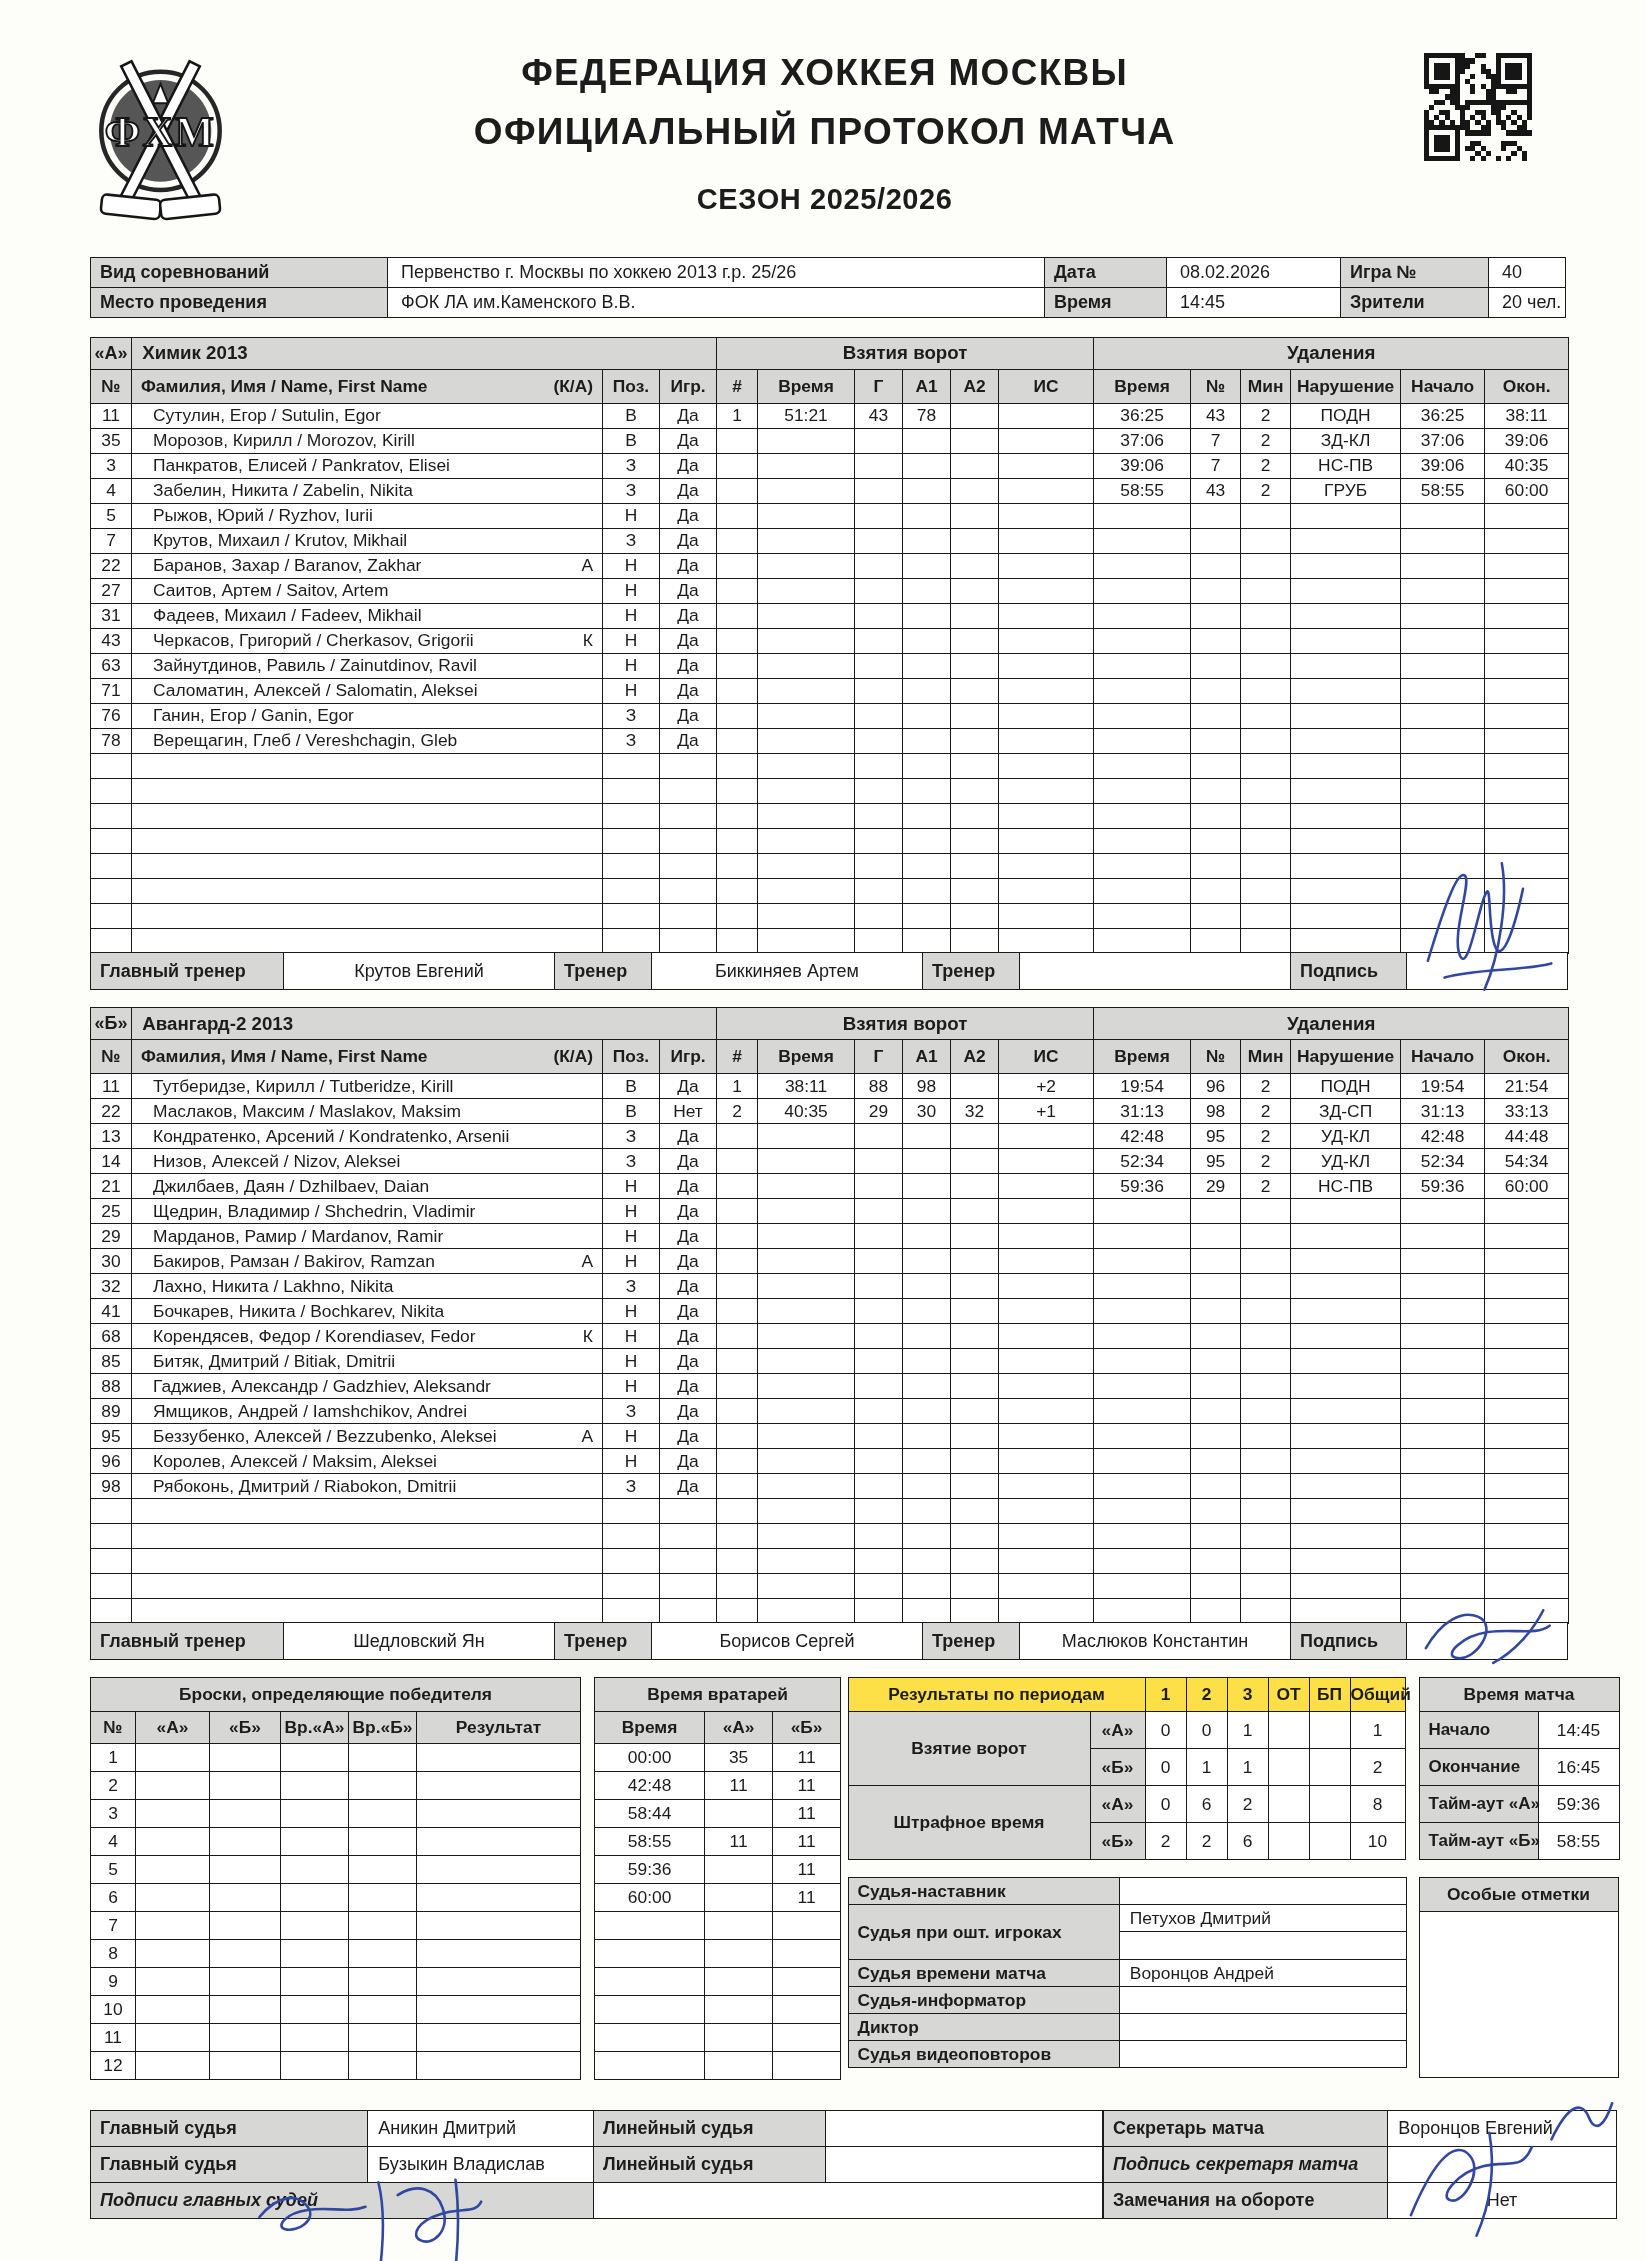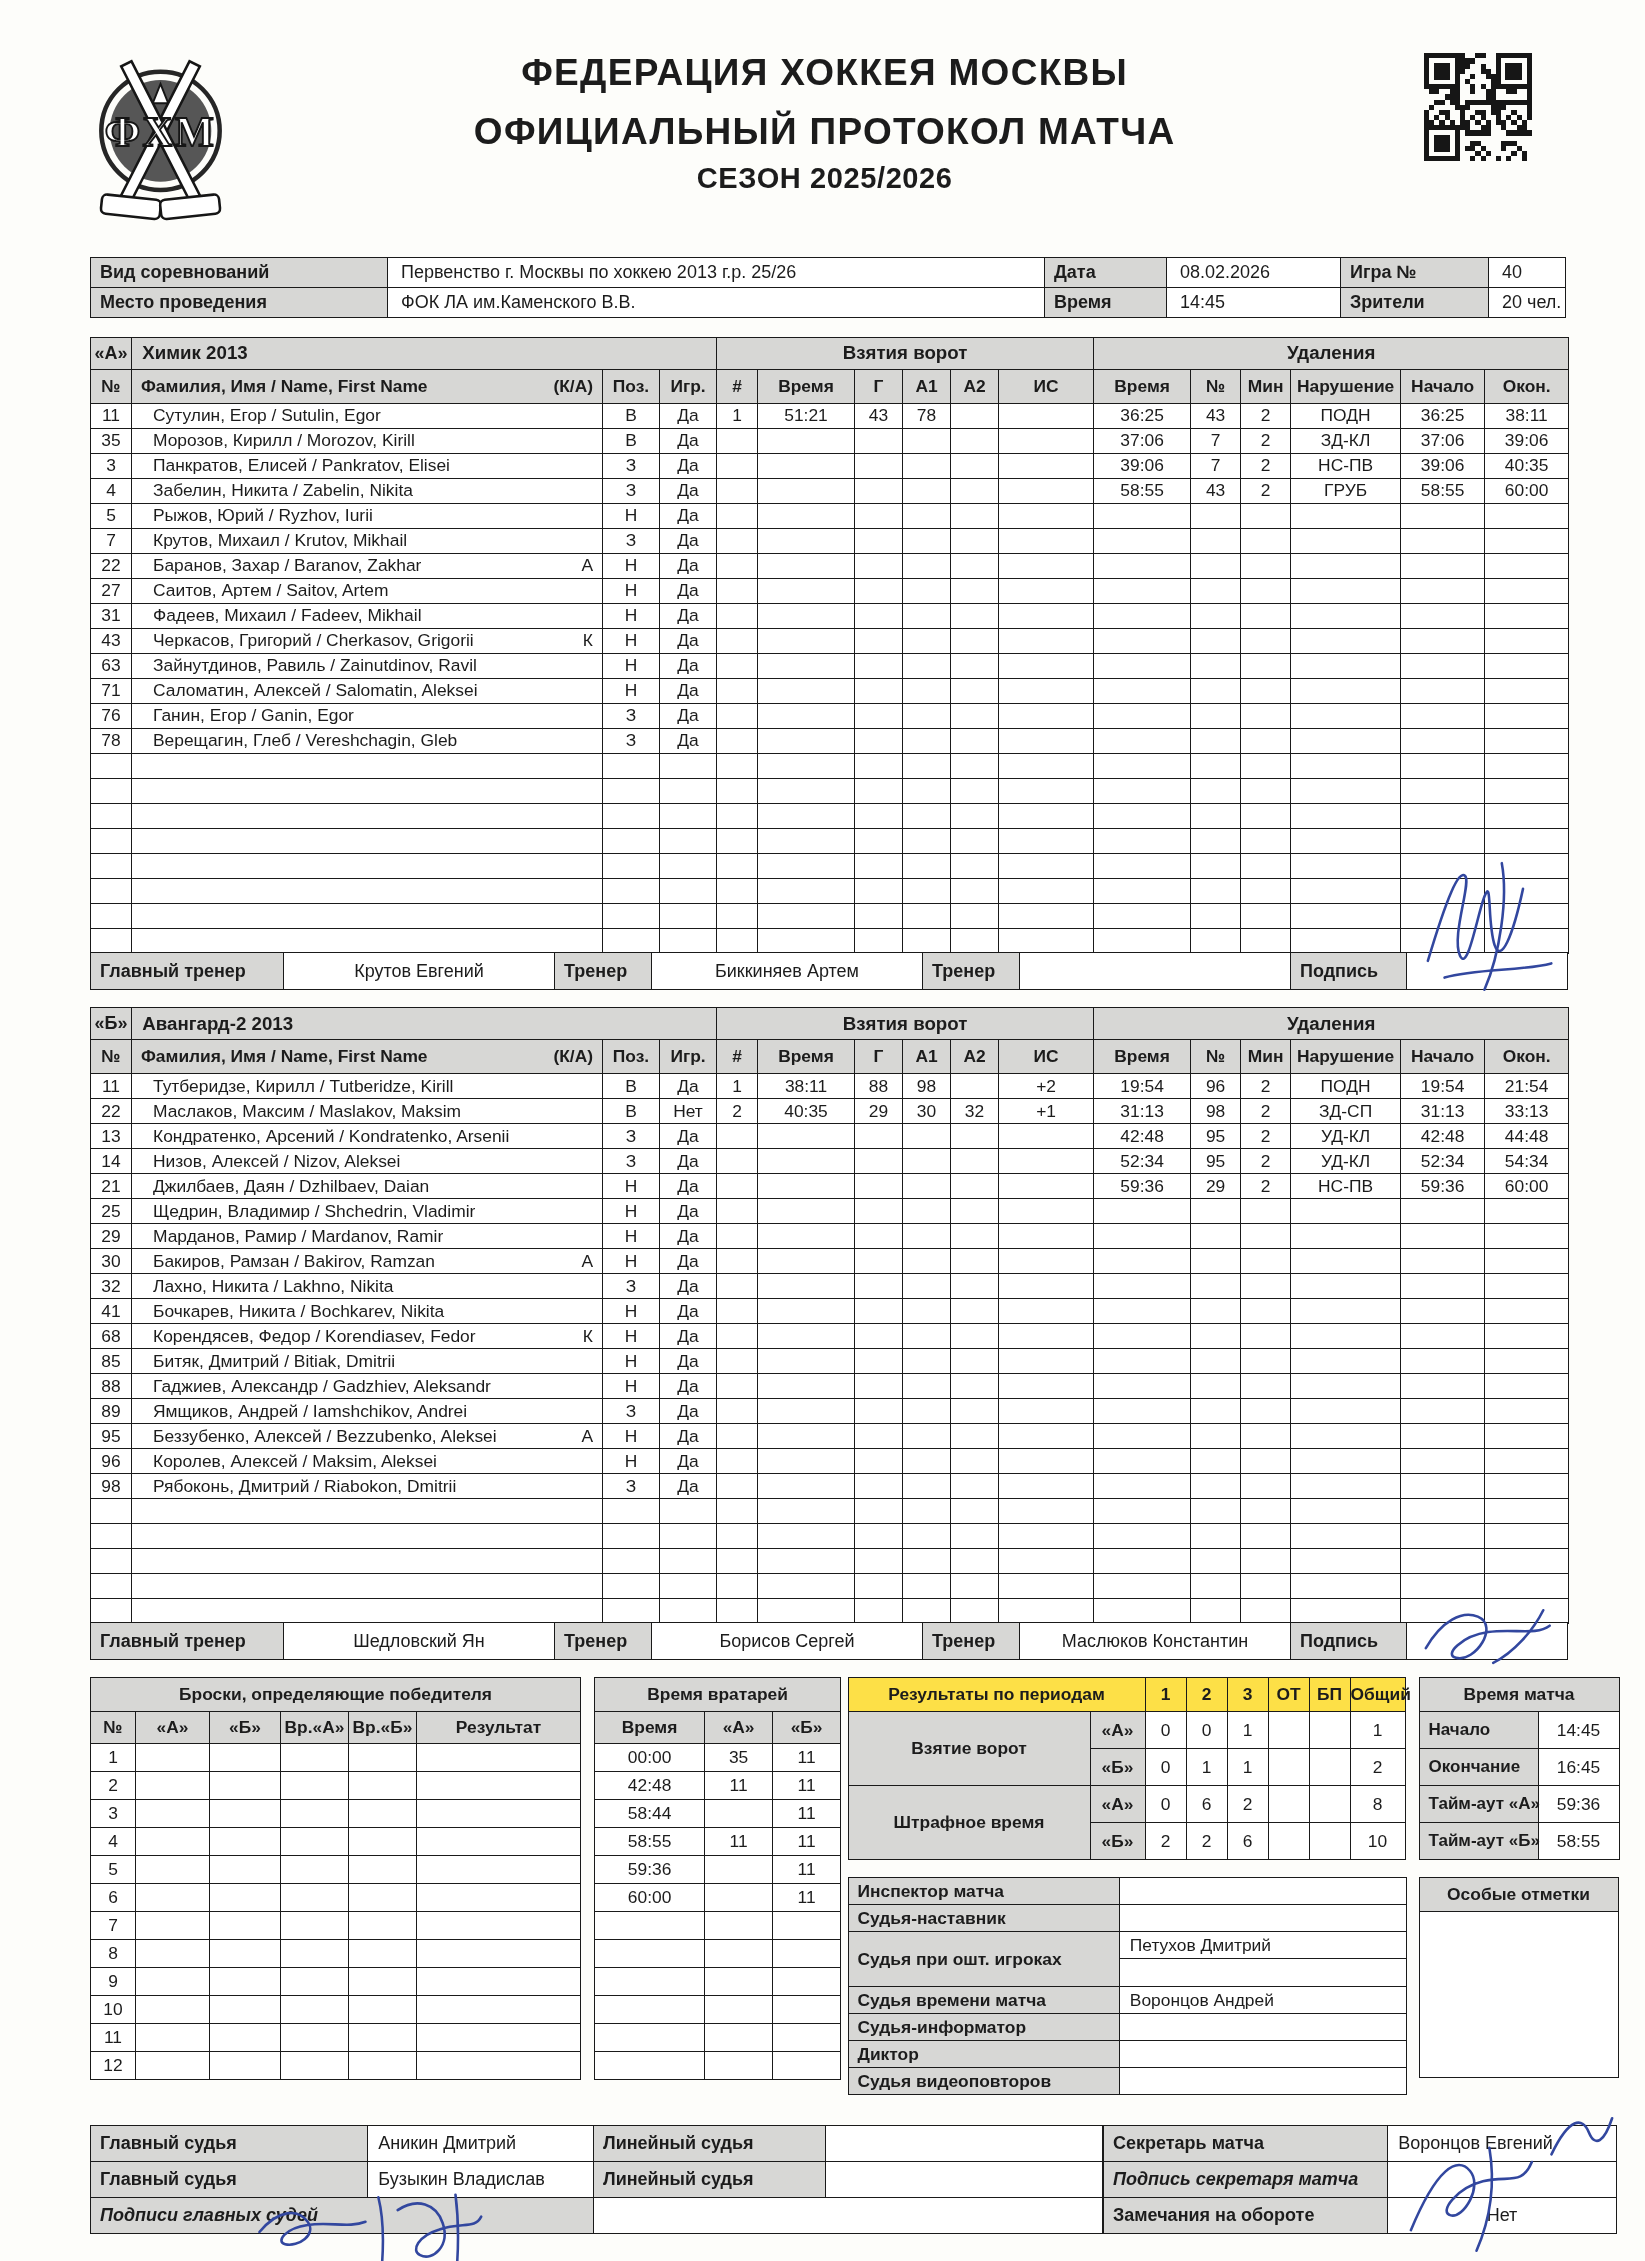--- a/index.html
+++ b/index.html
@@ -9,21 +9,21 @@
     font-family:"Liberation Sans", sans-serif; color:#1c1c1c; overflow:hidden;
   }
   .content{ padding:34px 0 0 90px; width:1566px; }
 
   
   .hdr{ display:flex; align-items:flex-start; }
   .logo{ width:129px; height:193px; flex:0 0 auto; margin:10.3px 0 0 6.4px; }
   .titles{ flex:1 1 auto; text-align:center; padding-top:18px; }
   .t1,.t2{ font-size:37px; font-weight:700; letter-spacing:1.3px; }
   .t2{ margin-top:17px; }
-  .t3{ font-size:29px; font-weight:700; margin-top:9px; letter-spacing:0.6px; }
+  .t3{ font-size:29px; font-weight:700; margin-top:30px; letter-spacing:0.6px; }
   .qr{ flex:0 0 auto; width:108px; height:108px; margin:19.3px 34px 0 0;
        display:grid; grid-template-columns:repeat(21,1fr); grid-template-rows:repeat(21,1fr); }
   .qr i{ background:#161616; display:block; }
   .qr .fnd{ border:5.8px solid #161616; position:relative; }
   .qr .fnd::after{ content:""; position:absolute; inset:4.5px; background:#161616; }
 
   
   table{ border-collapse:collapse; table-layout:fixed; background:#fff; }
   td{ border:1.3px solid #1a1a1a; font-size:17.4px; text-align:center; vertical-align:middle;
       overflow:visible; white-space:nowrap; }
@@ -1796,24 +1796,20 @@
         </tr>
       </tbody>
           </table>
 
       <table class="officials">
         <colgroup>
               <col style="width:271px">
               <col style="width:287px">
             </colgroup>
         <tbody>
-              <tr>
-                <td class="lbl">Инспектор матча</td>
-                <td class="val"></td>
-              </tr>
         <tr>
                 <td class="lbl">Судья-наставник</td>
                 <td class="val"></td>
               </tr>
         <tr style="height:54px">
           <td class="lbl">Судья при ошт. игроках</td>
           <td class="split">
             <div>Петухов Дмитрий</div>
             <div></div>
           </td>

